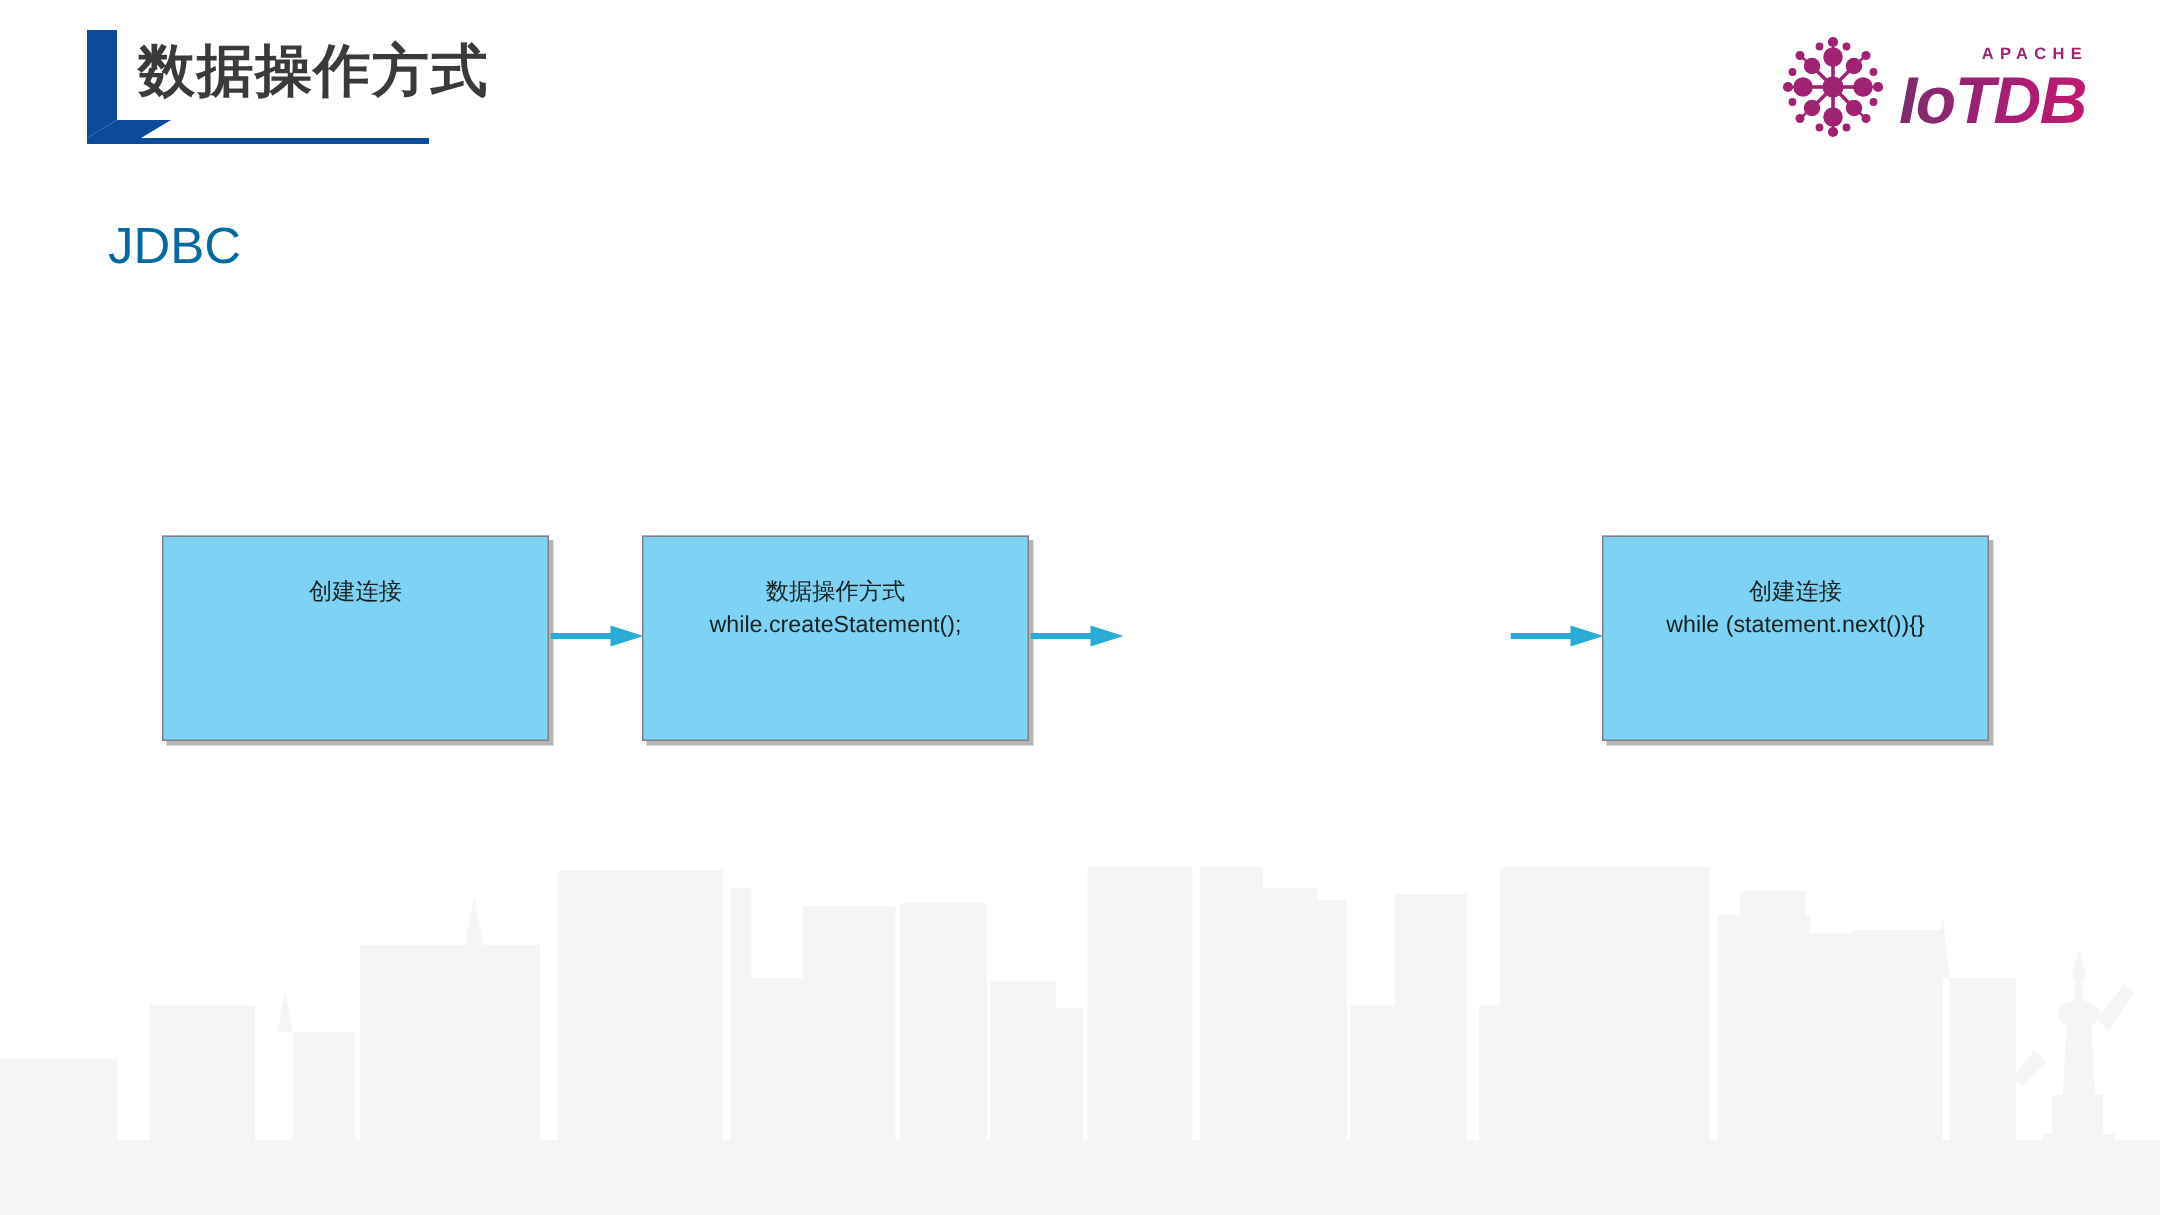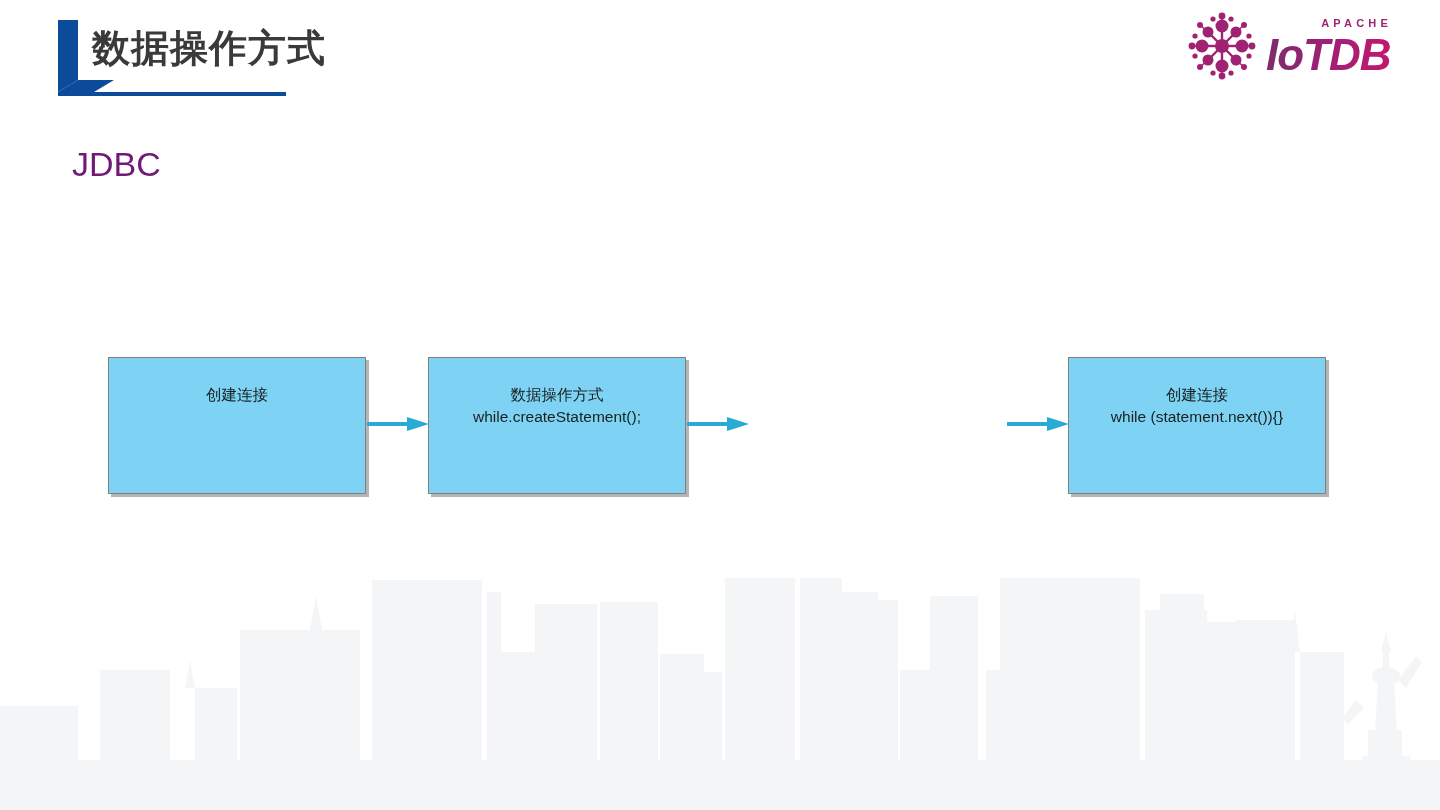--- a/index.html
+++ b/index.html
@@ -51,33 +51,33 @@
     color: #3a3a3a;
     letter-spacing: 1px;
     line-height: 62px;
     white-space: nowrap;
   }
 
   
   .logo {
     position: absolute;
     right: 42px;
-    top: 10px;
+    top: 22px;
     width: 218px;
     height: 72px;
     z-index: 2;
   }
 
   
   .subtitle {
     position: absolute;
     left: 72px;
     top: 140px;
     font-size: 34px;
-    color: #701a75;
+    color: #0369a1;
     line-height: 48px;
     z-index: 2;
     white-space: nowrap;
   }
 
   
   .flow {
     position: absolute;
     left: 0;
     top: 0;

